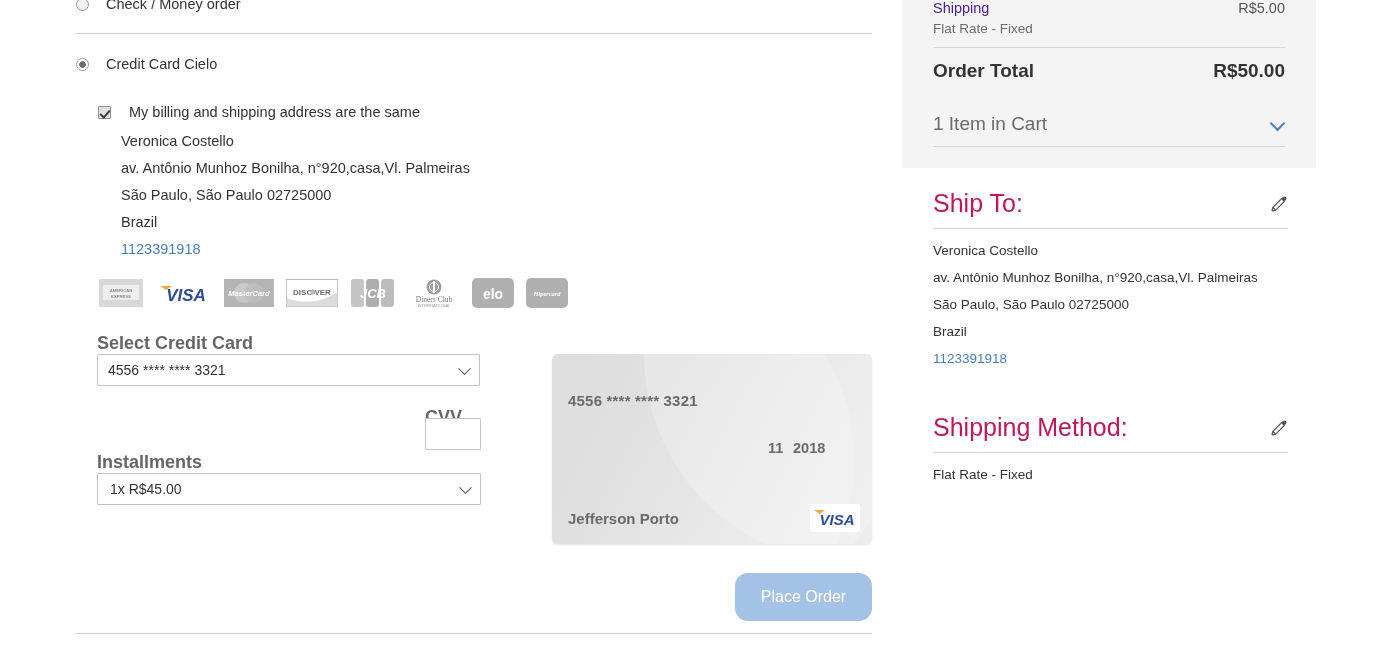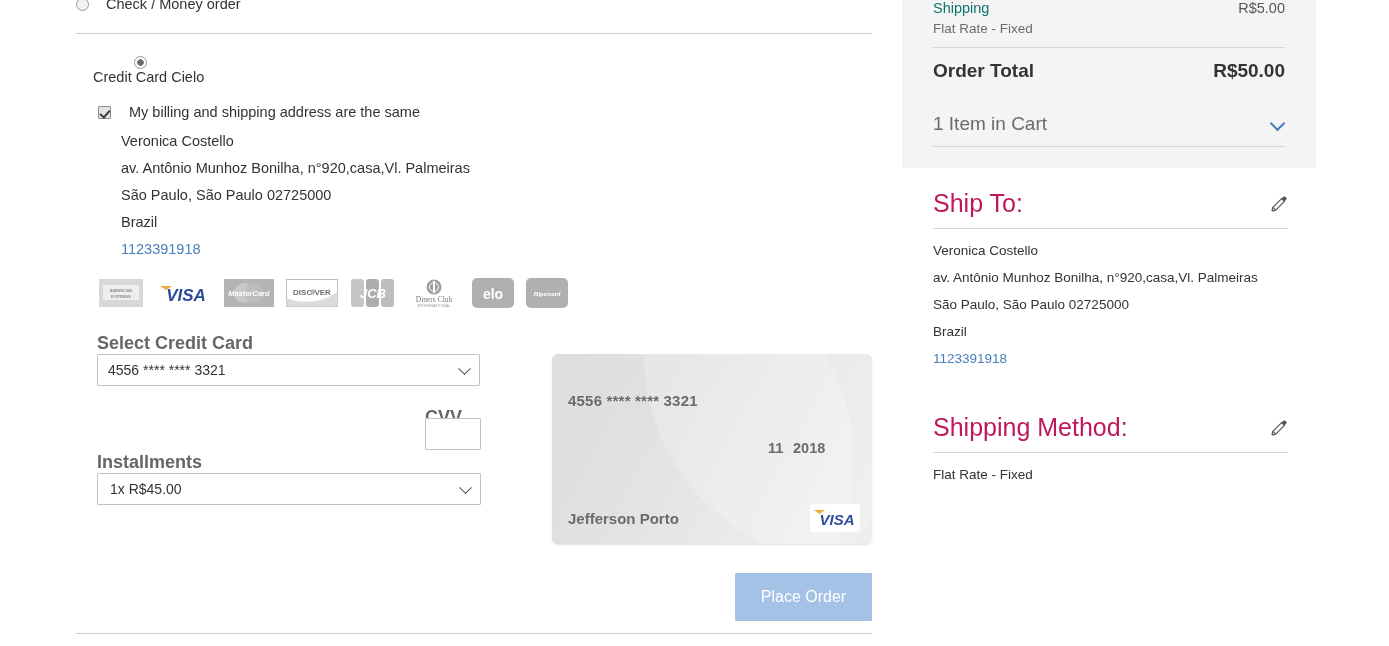--- a/index.html
+++ b/index.html
@@ -24,21 +24,21 @@
   .radio-dot {
     width: 13px; height: 13px; border-radius: 50%;
     border: 1px solid #9a9a9a;
     background: radial-gradient(circle at 50% 50%, #6d6d6d 0 3px, #ffffff 3.5px 100%);
     flex: none;
   }
   .radio-dot.off { background: #f2f2f2; }
   .radio-label { font-size: 14.5px; color: #333333; margin-left: 17px; white-space: nowrap; }
 
   #row-check { left: 76px; top: -4px; }
-  #row-cielo { left: 76px; top: 56px; flex-direction: column; }
+  #row-cielo { left: 76px; top: 56px; }
 
   #billing-same-row { position: absolute; left: 98px; top: 104px; display: flex; align-items: center; }
   .checkbox-box {
     width: 13px; height: 13px; flex: none;
     border: 1px solid #8f8f8f; background: #e2e2e2;
     position: relative; border-radius: 1px;
   }
   .checkbox-box::after {
     content: ""; position: absolute; left: 3px; top: 1px;
     width: 4px; height: 8px; border: solid #3c3c3c;
@@ -101,32 +101,32 @@
   #card-exp-year { position: absolute; left: 241px; top: 86px; font-size: 14.5px; font-weight: bold; color: #6b6b6b; }
   #card-holder { position: absolute; left: 16px; top: 156px; font-size: 15px; font-weight: bold; color: #6b6b6b; }
   #card-brand-mark {
     position: absolute; right: 12px; top: 150px; width: 50px; height: 28px;
     background: #ffffff; border-radius: 3px; display: flex; align-items: center; justify-content: center;
   }
 
   
   #place-order-button {
     position: absolute; left: 735px; top: 573px; width: 137px; height: 48px;
-    background: #a4c2e5; border: none; border-radius: 1px;
+    background: #a4c2e5; border: none; border-radius: 13px;
     color: #ffffff; font-size: 16px; font-family: "Liberation Sans", sans-serif;
     cursor: default;
   }
 
   
   #sidebar { position: absolute; left: 902px; top: 0; width: 487px; height: 646px; }
   #summary-panel { position: absolute; left: 0; top: 0; width: 414px; height: 168px; background: #f4f4f4; }
 
   .sum-line { position: absolute; left: 31px; width: 352px; display: flex; justify-content: space-between; }
   #shipping-row { top: 0px; }
-  #shipping-title { font-size: 14.5px; color: #0f766e; }
+  #shipping-title { font-size: 14.5px; color: #4c1d95; }
   #shipping-amount { font-size: 14.5px; color: #575757; }
   #shipping-sub { position: absolute; left: 31px; top: 21px; font-size: 13.5px; color: #6b6b6b; }
   #sum-rule-1 { position: absolute; left: 31px; top: 47px; width: 352px; height: 1px; background: #d6d6d6; }
   #total-row { top: 60px; }
   #total-label { font-size: 19px; font-weight: bold; color: #333333; }
   #total-amount { font-size: 19px; font-weight: bold; color: #333333; }
   #cart-toggle {
     position: absolute; left: 31px; top: 110px; width: 352px; height: 28px;
     display: flex; align-items: center; justify-content: space-between; cursor: pointer;
   }

